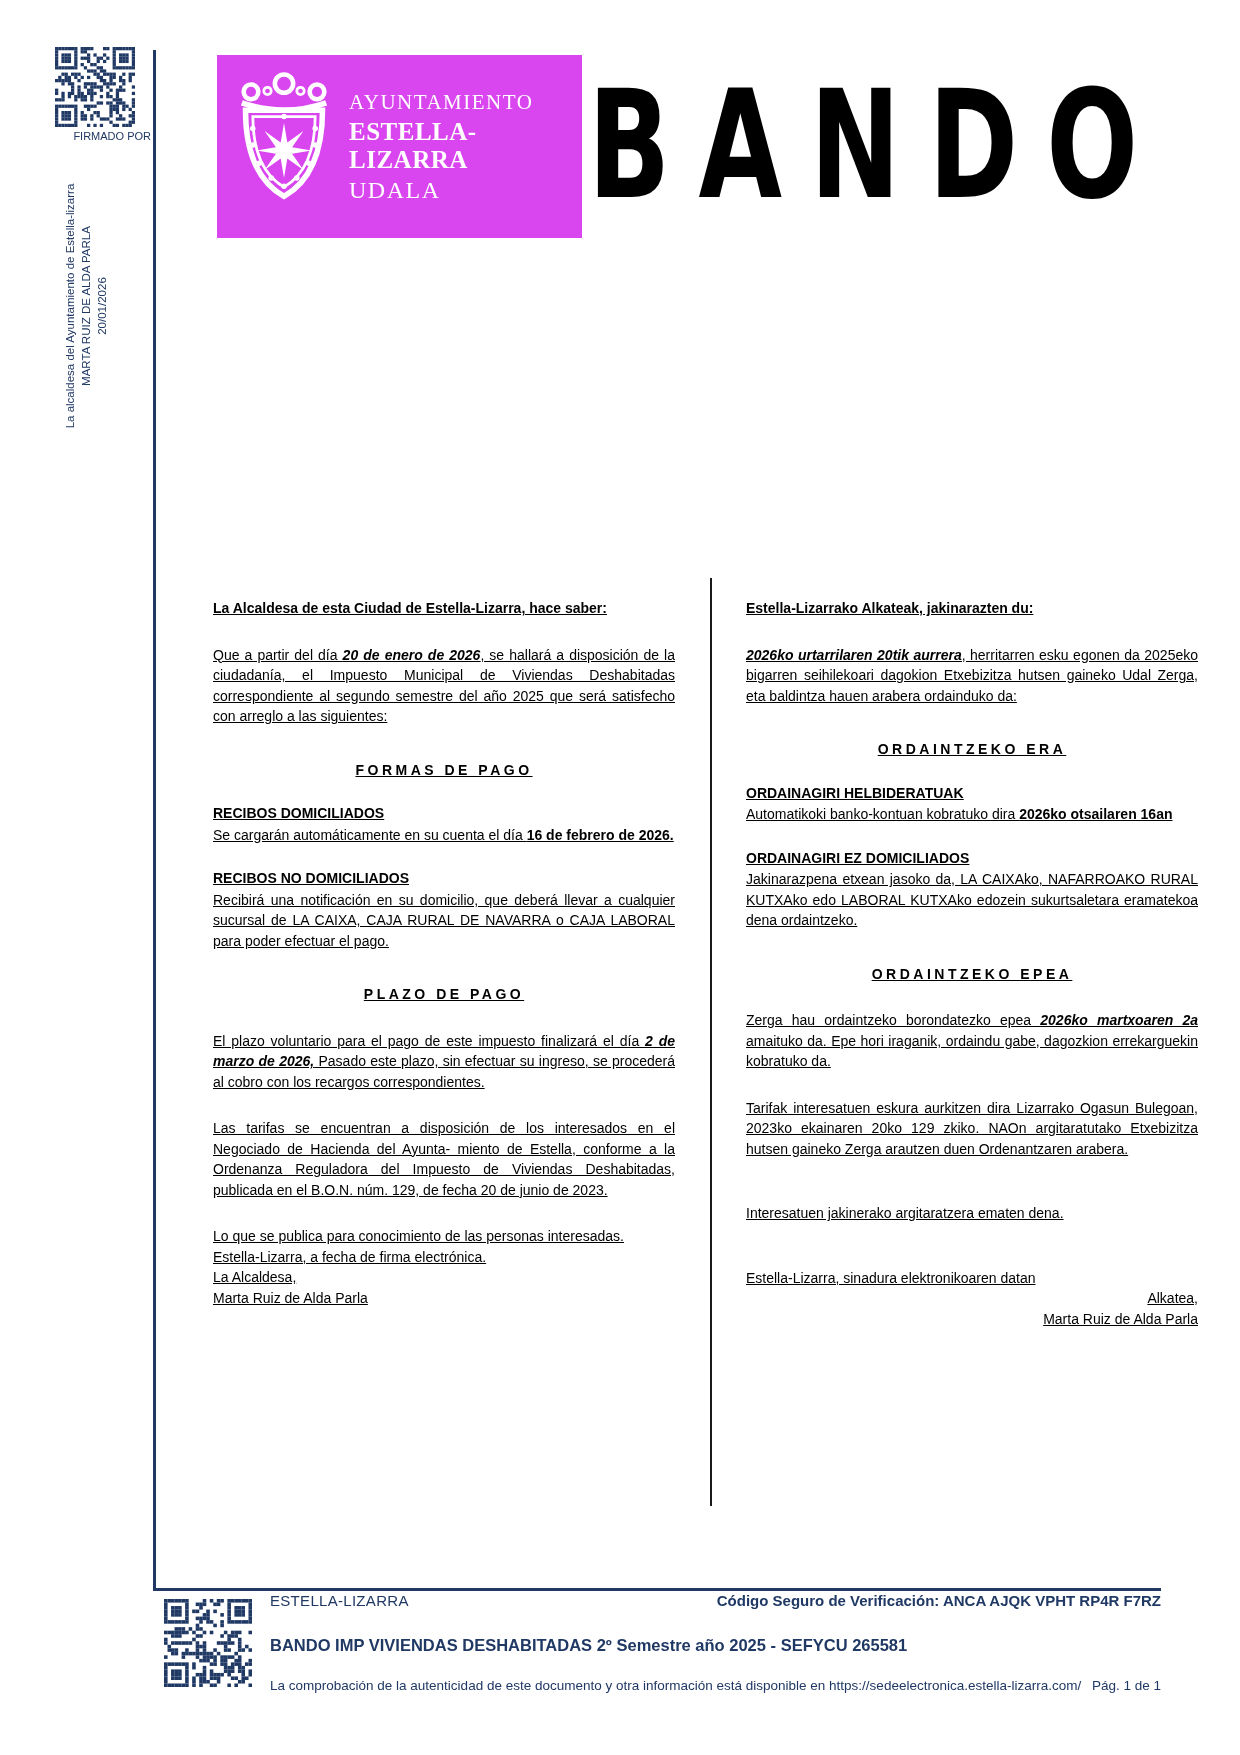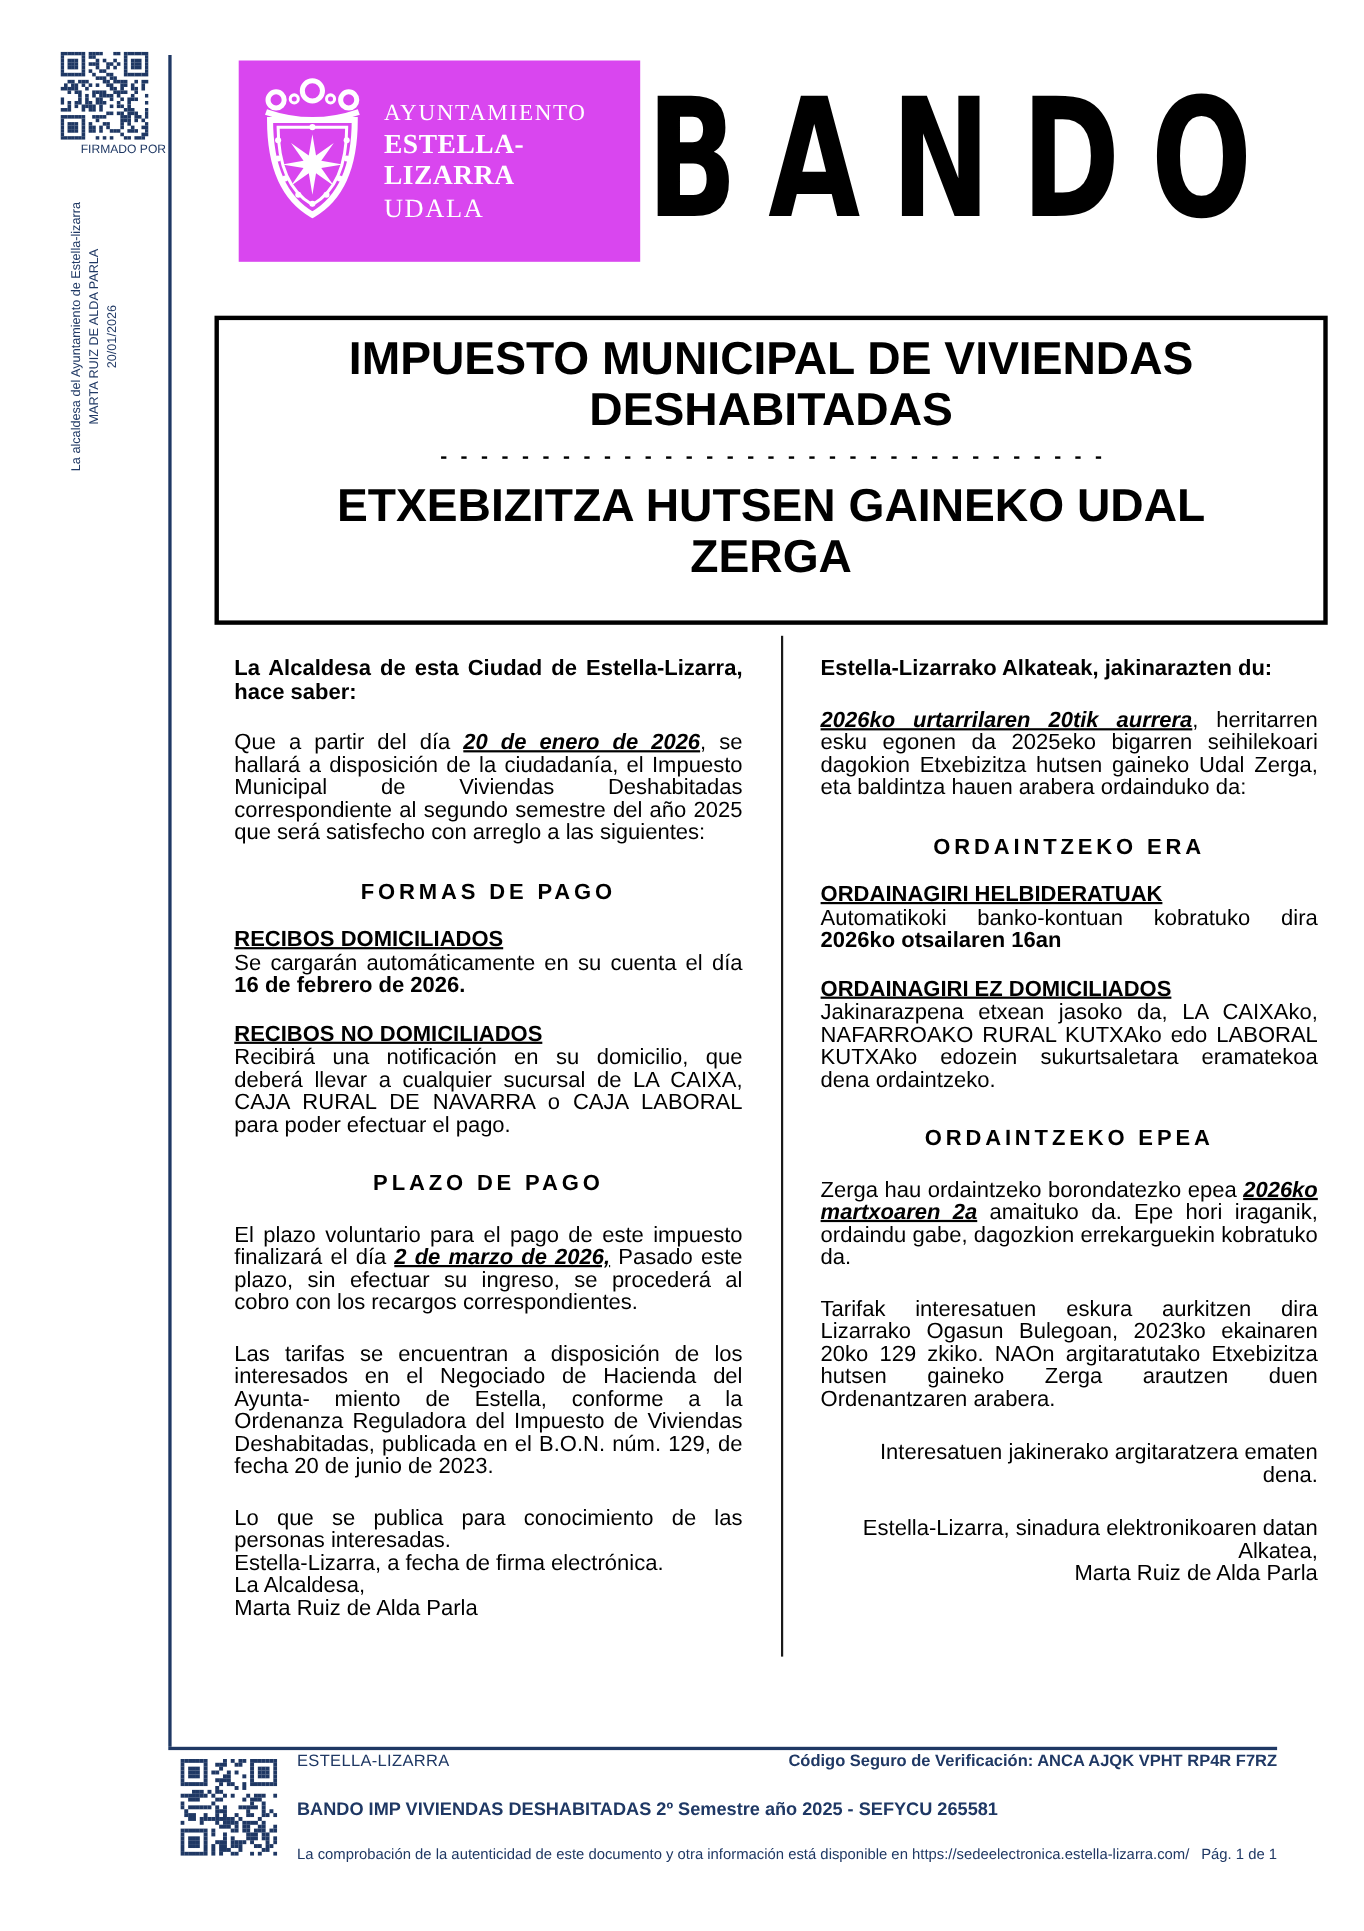--- a/index.html
+++ b/index.html
@@ -28,32 +28,32 @@
          transform:scaleX(0.72);transform-origin:0 0;white-space:nowrap;}
 
   
   #title-box{position:absolute;left:195px;top:287px;width:1012px;height:281px;
              box-sizing:border-box;border:4px solid #000;text-align:center;font-weight:bold;}
   .tline{font-size:42px;line-height:46px;}
   .tline.first{margin-top:12px;}
   .tsep{font-size:19px;line-height:30px;margin:6px 0;word-spacing:7px;font-weight:bold;}
 
   
-  .col{position:absolute;top:598px;font-size:20px;line-height:20.5px;}
+  .col{position:absolute;top:598px;font-size:14px;line-height:20.5px;text-decoration:underline;}
   #col-left{left:213px;width:462px;}
   #col-right{left:746px;width:452px;}
   #divider{position:absolute;left:710px;top:578px;height:928px;width:0;
            border-left:2px solid #1a1a1a;}
   .b-bold{font-weight:bold;text-align:justify;margin-top:0;}
   .b-para{text-align:justify;margin-top:26px;}
   .b-heading{font-weight:bold;text-align:center;letter-spacing:3.5px;margin-top:33px;}
   .b-subheading{font-weight:bold;text-decoration:underline;margin-top:23px;}
   .b-subheading + .b-para{margin-top:1px;}
   .b-line{margin-top:0;}
-  .b-right{text-align:right;margin-top:28px;}
+  .b-right{margin-top:44px;}
   .b-rline{text-align:right;margin-top:0;}
   .rb{font-weight:bold;} .ri{font-style:italic;} .ru{text-decoration:underline;}
 
   
   #f-rule{position:absolute;left:153px;top:1588px;width:1008px;height:3px;background:var(--navy);}
   #qr-bottom{position:absolute;left:164px;top:1599px;width:88px;height:88px;}
   .f{position:absolute;color:var(--navy);white-space:nowrap;}
   #f-org{left:270px;top:1592px;font-size:15px;letter-spacing:0.3px;}
   #f-csv{right:79px;top:1592px;font-size:15px;font-weight:bold;}
   #f-title{left:270px;top:1636px;font-size:16.5px;font-weight:bold;}
@@ -397,27 +397,20 @@
       </svg>
     </span>
     <div class="logo-text">
       <div class="lt1">AYUNTAMIENTO</div>
       <div class="lt2">ESTELLA-LIZARRA</div>
       <div class="lt3">UDALA</div>
     </div>
   </div>
   <div id="bando">BANDO</div>
 
-  <div id="title-box">
-    <div class="tline first">IMPUESTO MUNICIPAL DE VIVIENDAS</div>
-    <div class="tline">DESHABITADAS</div>
-    <div class="tsep">- - - - - - - - - - - - - - - - - - - - - - - - - - - - - - - - -</div>
-    <div class="tline">ETXEBIZITZA HUTSEN GAINEKO UDAL</div>
-    <div class="tline">ZERGA</div>
-  </div>
 
   <div class="col" id="col-left">
       <div class="b-bold"><span>La Alcaldesa de esta Ciudad de Estella-Lizarra, hace saber:</span></div>
       <div class="b-para"><span>Que a partir del día </span><span class="rb ri ru">20 de enero de 2026</span><span>, se hallará a disposición de la ciudadanía, el Impuesto Municipal de Viviendas Deshabitadas correspondiente al segundo semestre del año 2025 que será satisfecho con arreglo a las siguientes:</span></div>
       <div class="b-heading"><span>FORMAS DE PAGO</span></div>
       <div class="b-subheading"><span>RECIBOS DOMICILIADOS</span></div>
       <div class="b-para"><span>Se cargarán automáticamente en su cuenta el día </span><span class="rb">16 de febrero de 2026.</span></div>
       <div class="b-subheading"><span>RECIBOS NO DOMICILIADOS</span></div>
       <div class="b-para"><span>Recibirá una notificación en su domicilio, que deberá llevar a cualquier sucursal de LA CAIXA, CAJA RURAL DE NAVARRA o CAJA LABORAL para poder efectuar el pago.</span></div>
       <div class="b-heading"><span>PLAZO DE PAGO</span></div>

